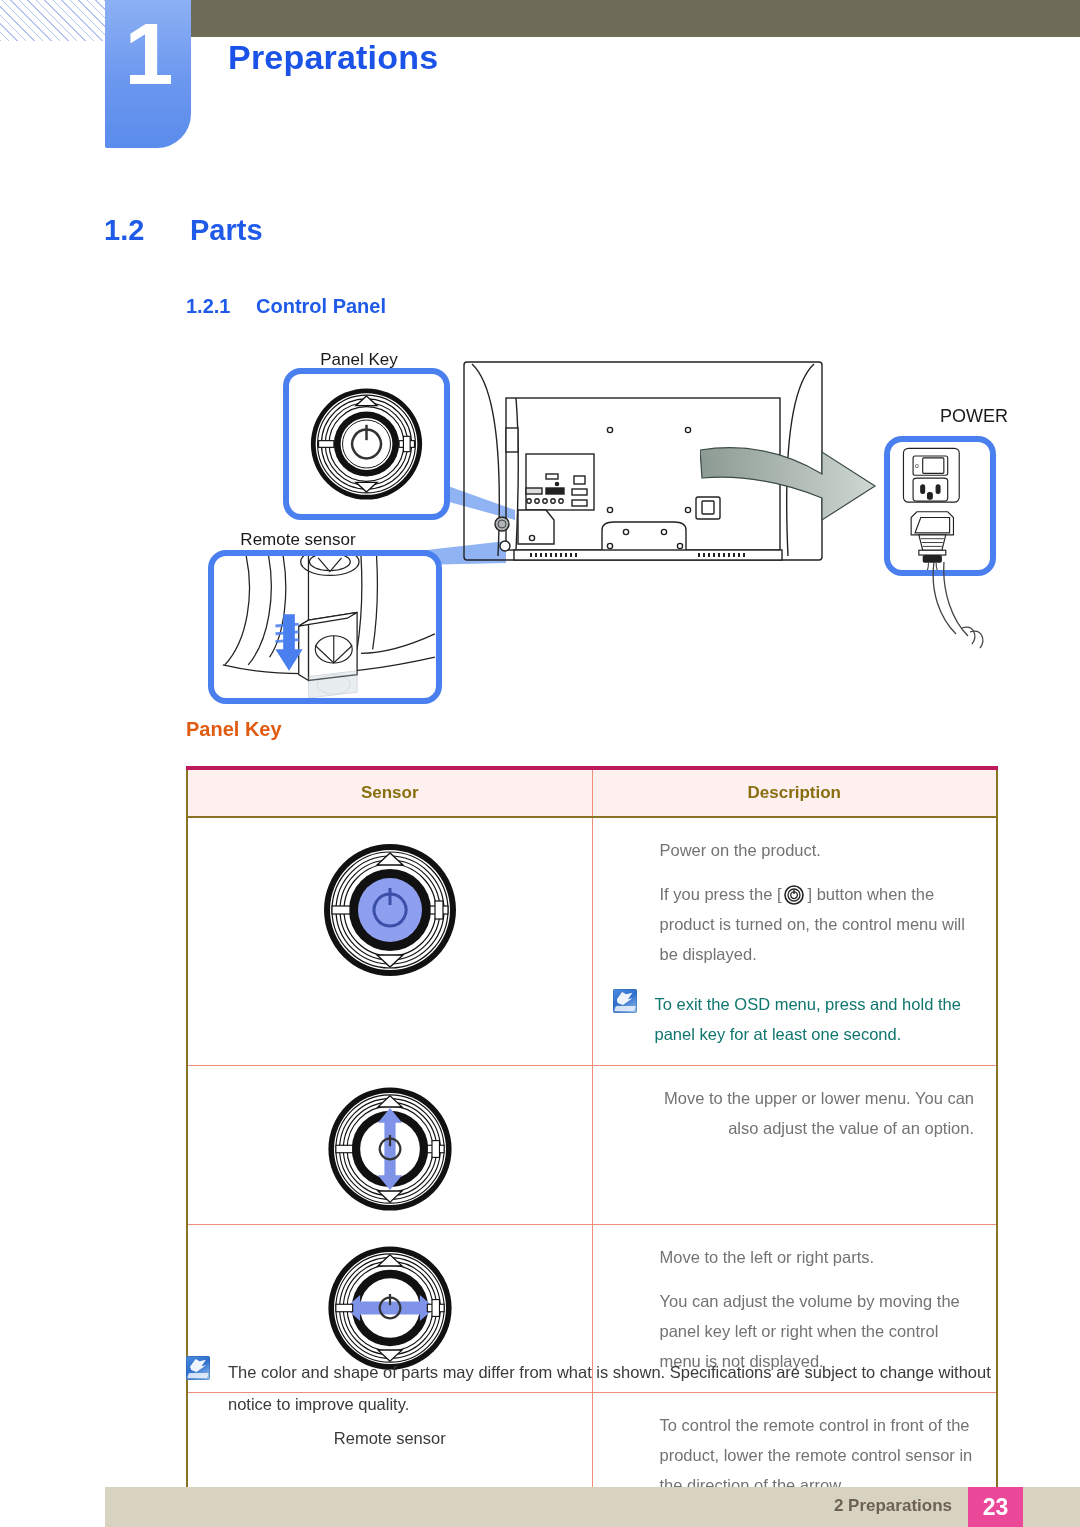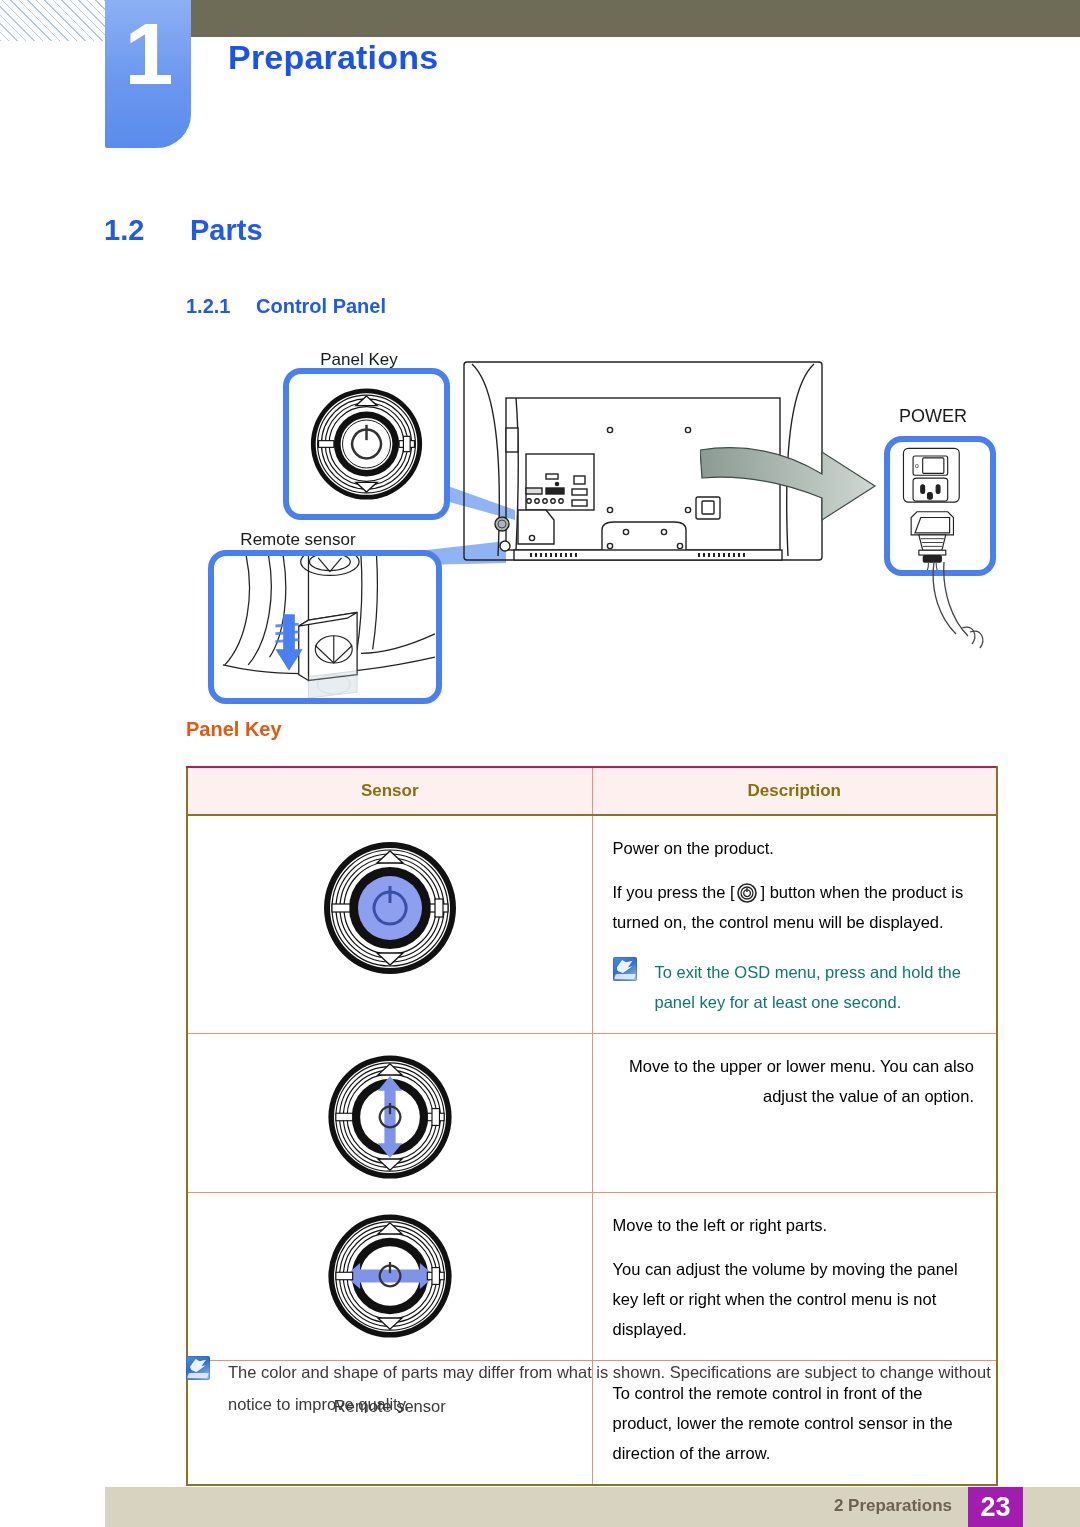--- a/index.html
+++ b/index.html
@@ -76,34 +76,34 @@
     border-collapse:collapse;
     table-layout:fixed;
   }
   .tbl td,.tbl th{
     border:1px solid #ef8d7a;
     padding:0;
     vertical-align:top;
   }
   .tbl thead th{
     background:#fdf0ee;
-    border-top:2px solid #be185d;
+    border-top:4px solid #be185d;
     border-bottom:2px solid #8a7322;
     color:#8a6f10;
     font-size:17px;font-weight:bold;
     height:46px;vertical-align:middle;text-align:center;
   }
   .tbl thead th.c1{border-left:2px solid #8a7322;}
   .tbl thead th.c2{border-right:2px solid #8a7322;}
   .tbl tbody td.c1{border-left:2px solid #8a7322;width:244px;text-align:center;}
   .tbl tbody td.c2{border-right:2px solid #8a7322;}
   .tbl tbody tr:last-child td{border-bottom:2px solid #8a7322;}
   .cell-pad{padding:17px 22px 16px 20px;}
   .desc-line{
-    color:#000000;font-size:16.5px;line-height:30px;
+    color:#737373;font-size:16.5px;line-height:30px;margin-left:47px;
   }
   .desc-line.gap{margin-top:14px;}
   .note-row{
     display:flex;align-items:flex-start;margin-top:20px;
   }
   .note-row .txt{
     color:#0f766e;font-size:16.5px;line-height:30px;margin-left:18px;flex:1;
   }
   .sensor-label{
     color:#3a3a3a;font-size:16.5px;line-height:30px;padding-top:30px;
@@ -141,22 +141,22 @@
   .footer-bar{
     position:absolute;left:105px;top:1487px;width:975px;height:40px;
     background:#d8d3c0;
   }
   .footer-label{
     position:absolute;right:128px;top:1496px;
     color:#6d6154;font-size:17px;font-weight:bold;
   }
   .footer-page{
     position:absolute;left:968px;top:1487px;width:55px;height:40px;
-    background:#a21caf;color:#ffffff;
-    font-size:27px;font-weight:bold;
+    background:#ec4899;color:#ffffff;
+    font-size:23px;font-weight:bold;
     display:flex;align-items:center;justify-content:center;
   }
 </style>
 </head>
 <body>
 
 <div class="hatch"></div>
 <div class="olive-bar"></div>
 <div class="chapter-tab">
   <div class="chapter-num">1</div>
@@ -330,21 +330,21 @@
   <svg style="position:absolute;left:700px;top:100px;width:180px;height:90px;" viewBox="0 0 180 90">
     <defs>
       <linearGradient id="gar" x1="0" y1="0" x2="1" y2="0">
         <stop offset="0%" stop-color="#8b9a92"></stop>
         <stop offset="100%" stop-color="#cfd8d2"></stop>
       </linearGradient>
     </defs>
     <path d="M0,12 C50,4 92,18 122,36 L122,14 L175,48 L122,82 L122,60 C92,48 48,36 2,40 Z" fill="url(#gar)" stroke="#3b4a44" stroke-width="1.2"></path>
   </svg>
 
-  <div class="fig-label" style="left:858px;top:68px;width:150px;font-size:18px;">POWER</div>
+  <div class="fig-label" style="left:858px;top:68px;width:150px;font-size:18px;text-align:right;">POWER</div>
 
   <div class="callout-box" style="left:884px;top:98px;width:100px;height:128px;">
     <svg viewBox="0 0 104 132" style="width:100%;height:100%;">
       <g fill="none" stroke="#222" stroke-width="1.2">
         <rect x="14" y="6" width="58" height="56" rx="5"></rect>
         <rect x="24" y="14" width="36" height="20" rx="2" fill="#fff"></rect>
         <rect x="34" y="16" width="22" height="16" rx="1" fill="#fff"></rect>
         <text x="26" y="27" font-size="7" fill="#222" stroke="none" font-family="Liberation Sans, sans-serif">o</text>
         <path d="M24,40 L24,58 C24,60 26,61 28,61 L56,61 C58,61 60,60 60,58 L60,40 C60,38 58,37 56,37 L28,37 C26,37 24,38 24,40 Z" fill="#fff"></path>
         <rect x="32" y="44" width="4" height="9" rx="2" fill="#222"></rect>

